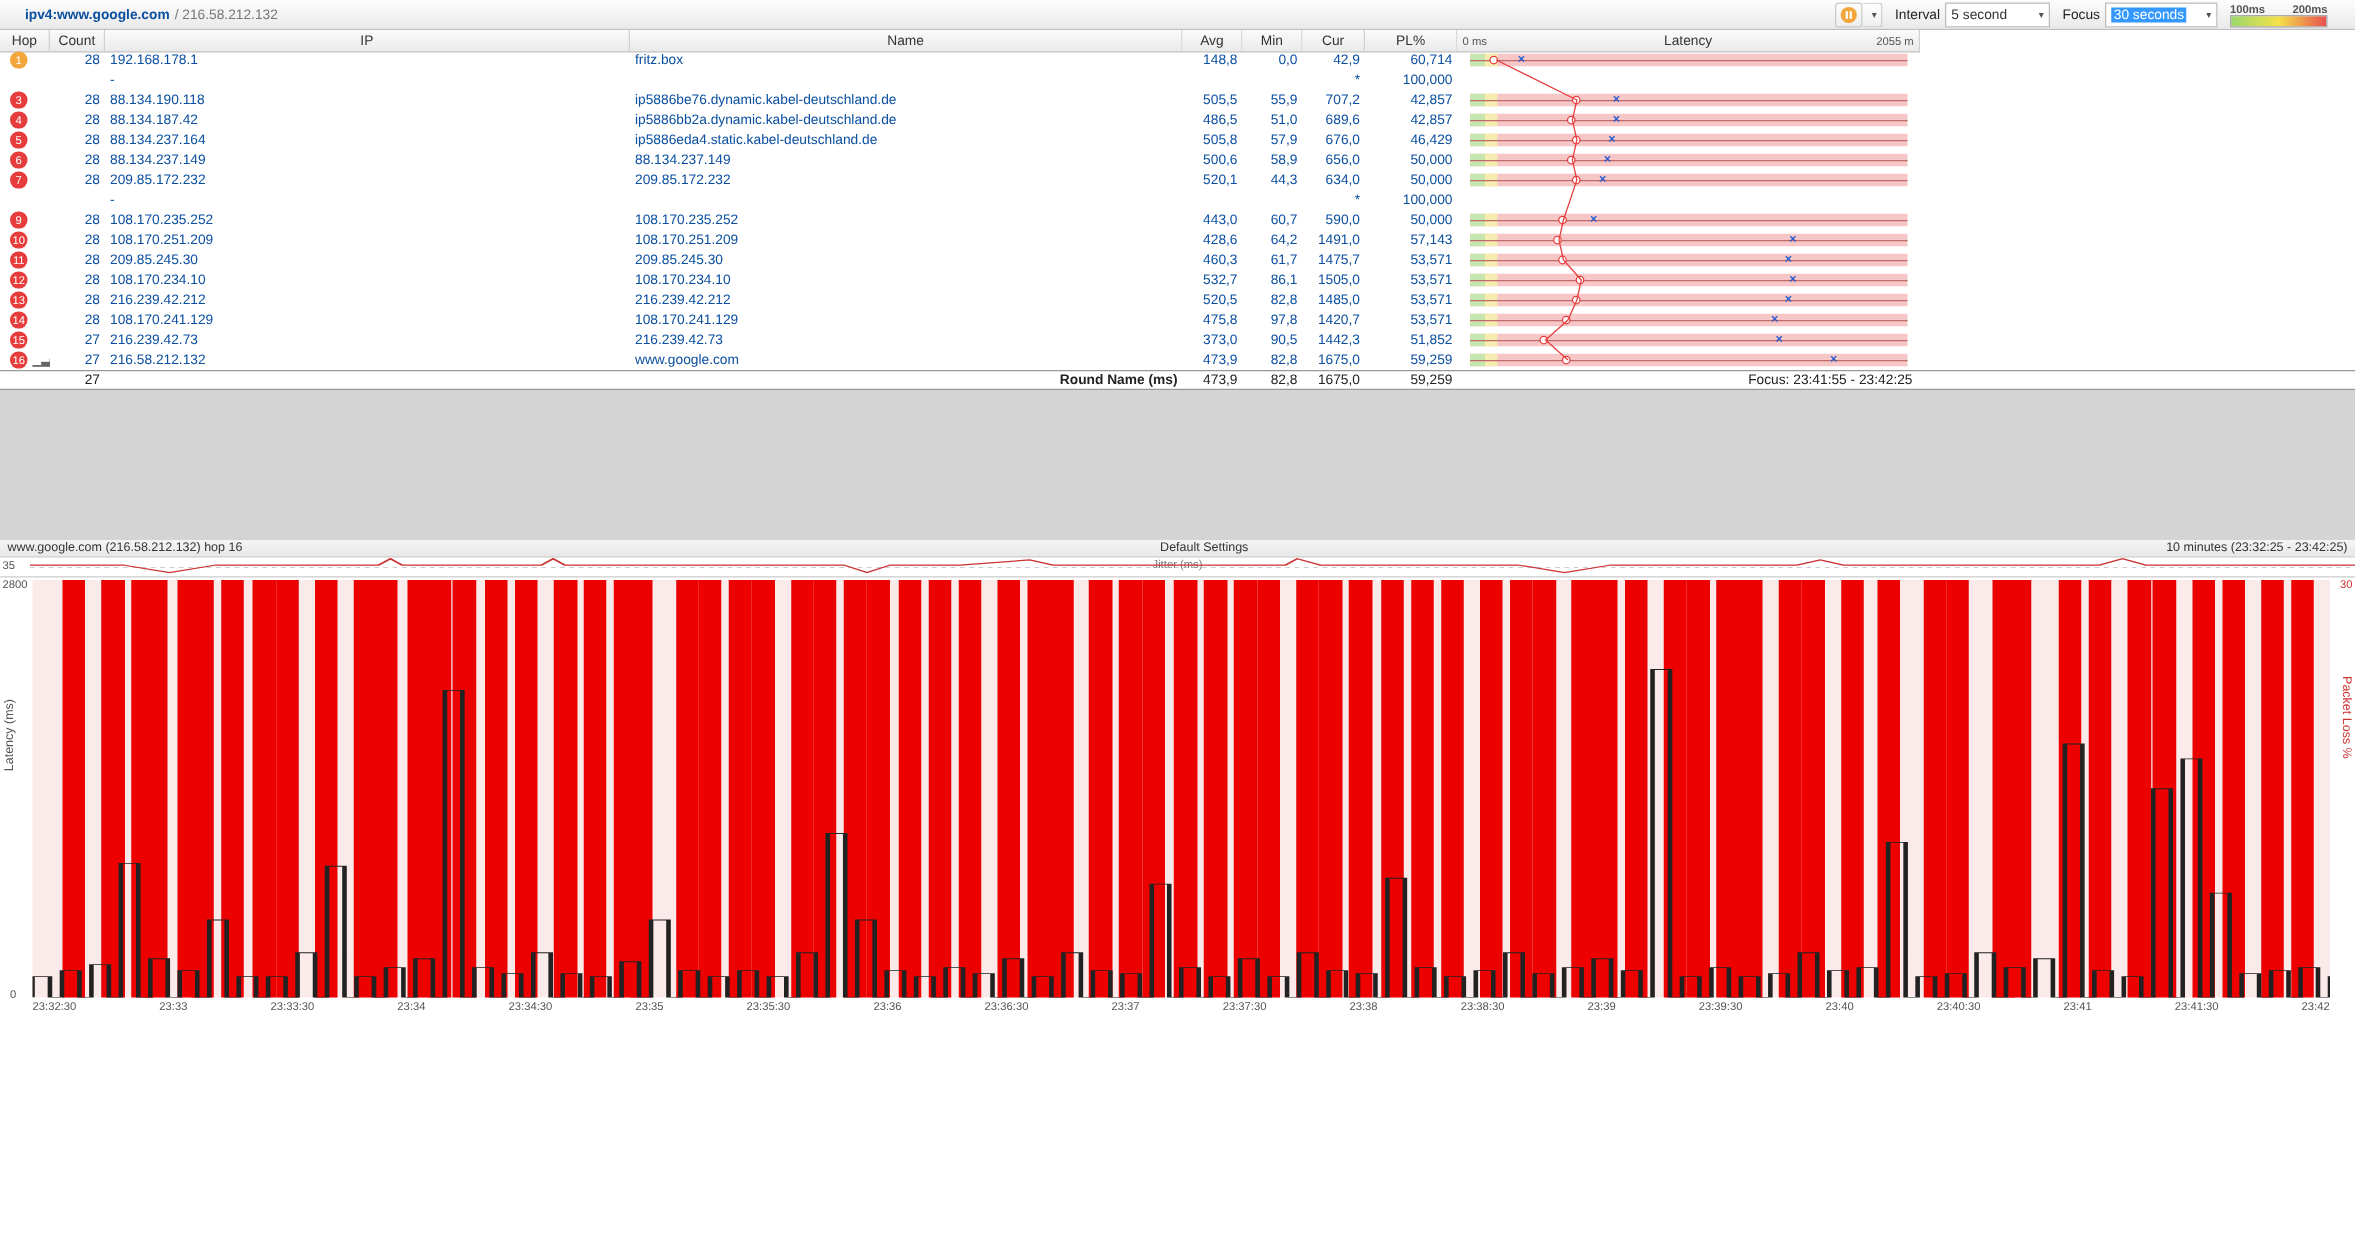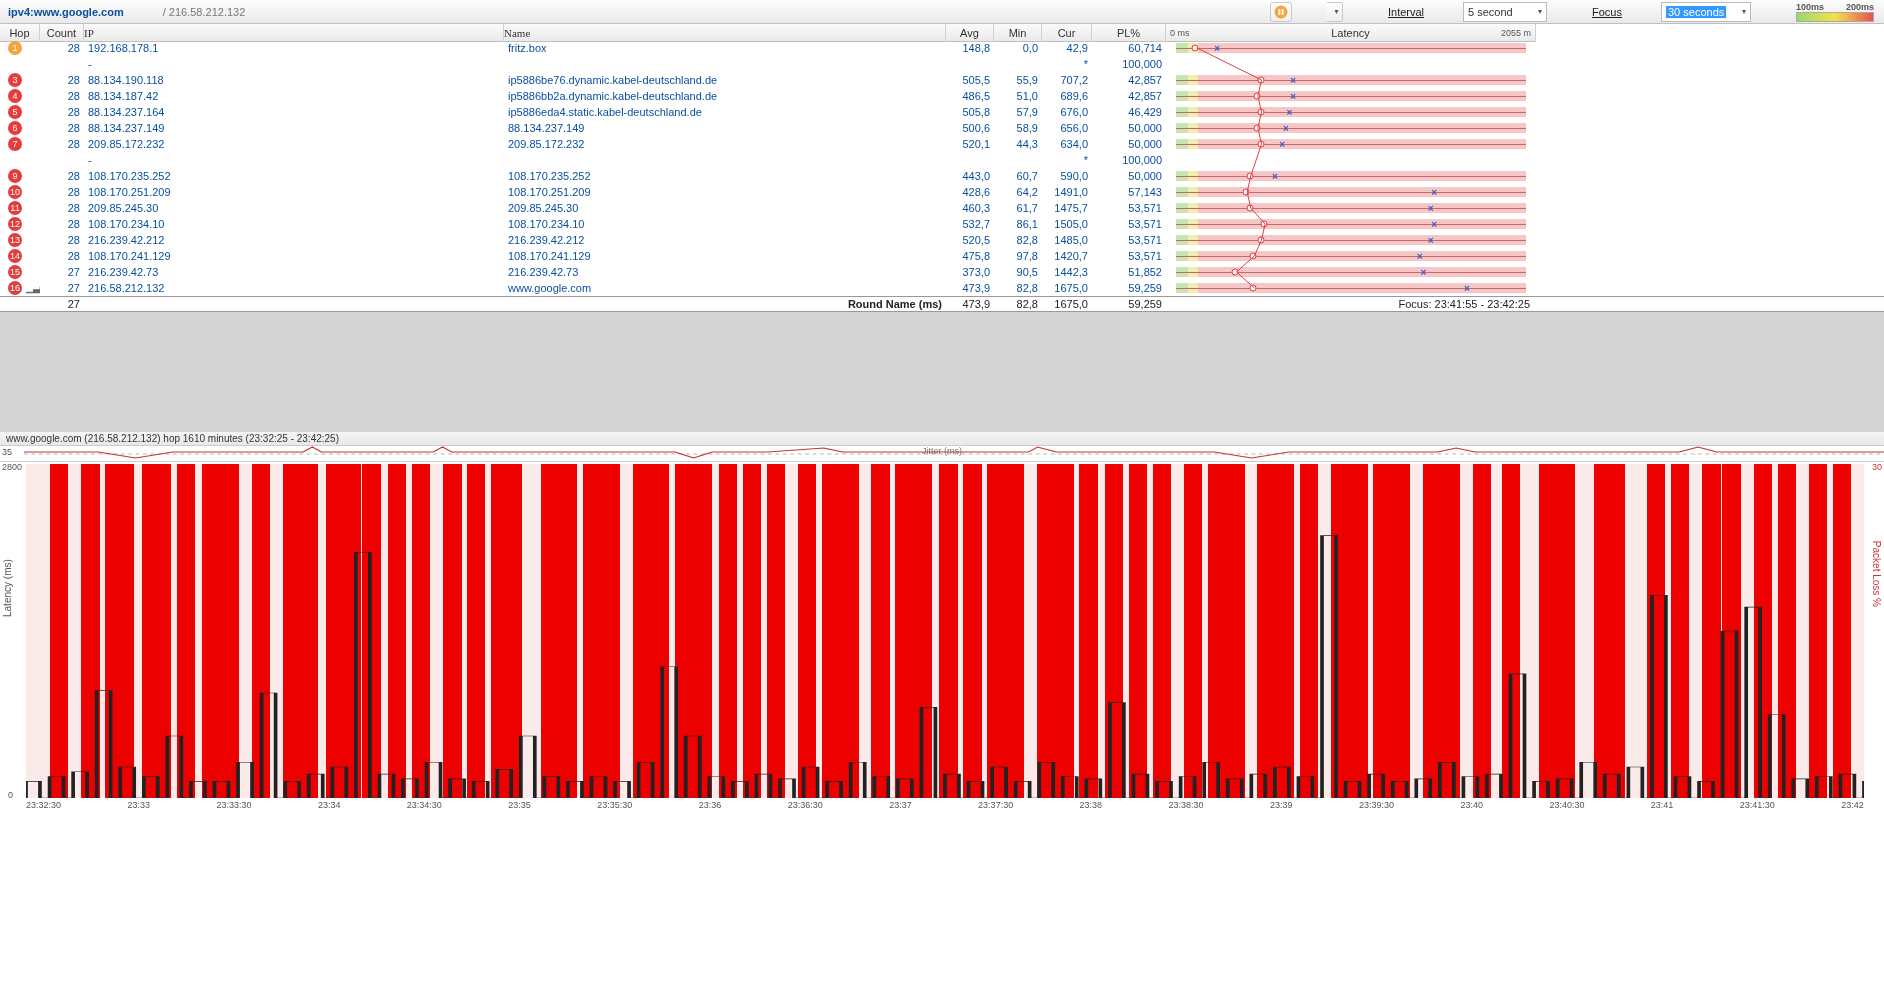--- a/index.html
+++ b/index.html
@@ -1,33 +1,33 @@
 <!DOCTYPE html>
 <html><head>
 <meta charset="utf-8">
 <style>
 * { margin: 0; padding: 0; box-sizing: border-box; }
 body { font-family: "Segoe UI", Tahoma, sans-serif; font-size: 11px; color: #333; background: #fff; overflow: hidden; }
 
 .toolbar {
-  height: 24px; display: flex; align-items: center; padding: 0 8px;
-  background: linear-gradient(#fdfdfd,#e9e9e9); border-bottom: 1px solid #c0c0c0; gap: 35px;
+  height: 24px; display: flex; align-items: center; padding: 0 20px;
+  background: linear-gradient(#fdfdfd,#e9e9e9); border-bottom: 1px solid #c0c0c0;
 }
 .toolbar .host { color: #0b4fa0; font-weight: 600; }
 .toolbar .ip { color: #777; margin-left: 4px; }
 .toolbar .flex { flex: 1; }
 .toolbar .pause-btn {
   width: 22px; height: 20px; display: flex; align-items: center; justify-content: center;
   border: 1px solid #c9c9c9; border-radius: 3px; background: linear-gradient(#fff,#eee);
 }
 .toolbar .pause-dd {
   width: 16px; height: 20px; display:flex;align-items:center;justify-content:center;
   border:1px solid #c9c9c9;border-left:none;border-radius:0 3px 3px 0;background:linear-gradient(#fff,#eee);
 }
-.toolbar .lbl { margin: 0 4px 0 10px; color: #222; text-decoration: underline; }
+.toolbar .lbl { margin: 0 4px 0 10px; color: #222; }
 .toolbar select, .toolbar .sel {
   height: 20px; border: 1px solid #bbb; background: #fff; font-size: 11px; padding: 0 4px;
 }
 .toolbar .sel { display:inline-flex;align-items:center;min-width:80px;justify-content:space-between; }
 .toolbar .focus-sel span.hl { background:#3399ff;color:#fff;padding:0 2px; }
 .legend-bar {
   width: 78px; height: 10px; margin-left: 10px;
   background: linear-gradient(90deg,#9ad86c 0%,#f5e14a 50%,#e85050 100%);
   border:1px solid #aaa;
 }
@@ -38,21 +38,21 @@
   align-items: center;
   height: 16px;
 }
 .thead > div {
   background: linear-gradient(#fbfbfb,#eaeaea);
   border-right: 1px solid #d0d0d0;
   border-bottom: 1px solid #c0c0c0;
   font-size: 11px; color: #333; text-align: center;
   height: 18px; line-height: 18px;
 }
-.thead .ip-col, .thead .name-col { text-align: left; font-family: Liberation Serif, serif; }
+.thead .ip-col, .thead .name-col { text-align: center; }
 .thead .lat-col { position: relative; }
 .thead .ms0 { position:absolute;left:4px;top:0;font-size:9px;color:#555; }
 .thead .msmax { position:absolute;right:4px;top:0;font-size:9px;color:#555; }
 
 .trow { height: 16px; font-size: 11px; }
 .trow > div { padding: 0 4px; white-space: nowrap; overflow: hidden; }
 .trow .hopnum {
   width: 14px; height: 14px; border-radius: 50%; display: inline-flex;
   align-items: center; justify-content: center; color: #fff; font-size: 9px;
   background: #e63c3c; margin-left: 4px;
@@ -509,20 +509,21 @@
   <div class="num">1675,0</div>
   <div class="num">59,259</div>
   <div class="focus">Focus: 23:41:55 - 23:42:25</div>
 </div>
 
 <div class="graysplit"></div>
 
 <div class="chart-wrap">
   <div class="chart-header">
     <span class="left">www.google.com (216.58.212.132) hop 16</span>
+    <span class="mid">Default Settings</span>
     <span class="right">10 minutes (23:32:25 - 23:42:25)</span>
   </div>
   <div class="jitter-strip">
     <span class="ylab">35</span>
     <span style="position:absolute;left:50%;top:0;transform:translateX(-50%);font-size:9px;color:#777;">Jitter (ms)</span>
     <svg preserveAspectRatio="none" viewBox="0 0 1000 16">
       <line x1="0" y1="8" x2="1000" y2="8" stroke="#999" stroke-dasharray="2 2" stroke-width="0.5"></line>
       <polyline fill="none" stroke="#c33" stroke-width="1" points="0,6 40,6 60,12 80,6 150,6 155,1 160,6 220,6 225,1 230,6 350,6 360,12 370,6 400,6 430,2 440,6 540,6 545,1 555,6 640,6 660,12 680,6 760,6 770,2 780,6 890,6 900,1 910,6 1000,6"></polyline>
     </svg>
   </div>

